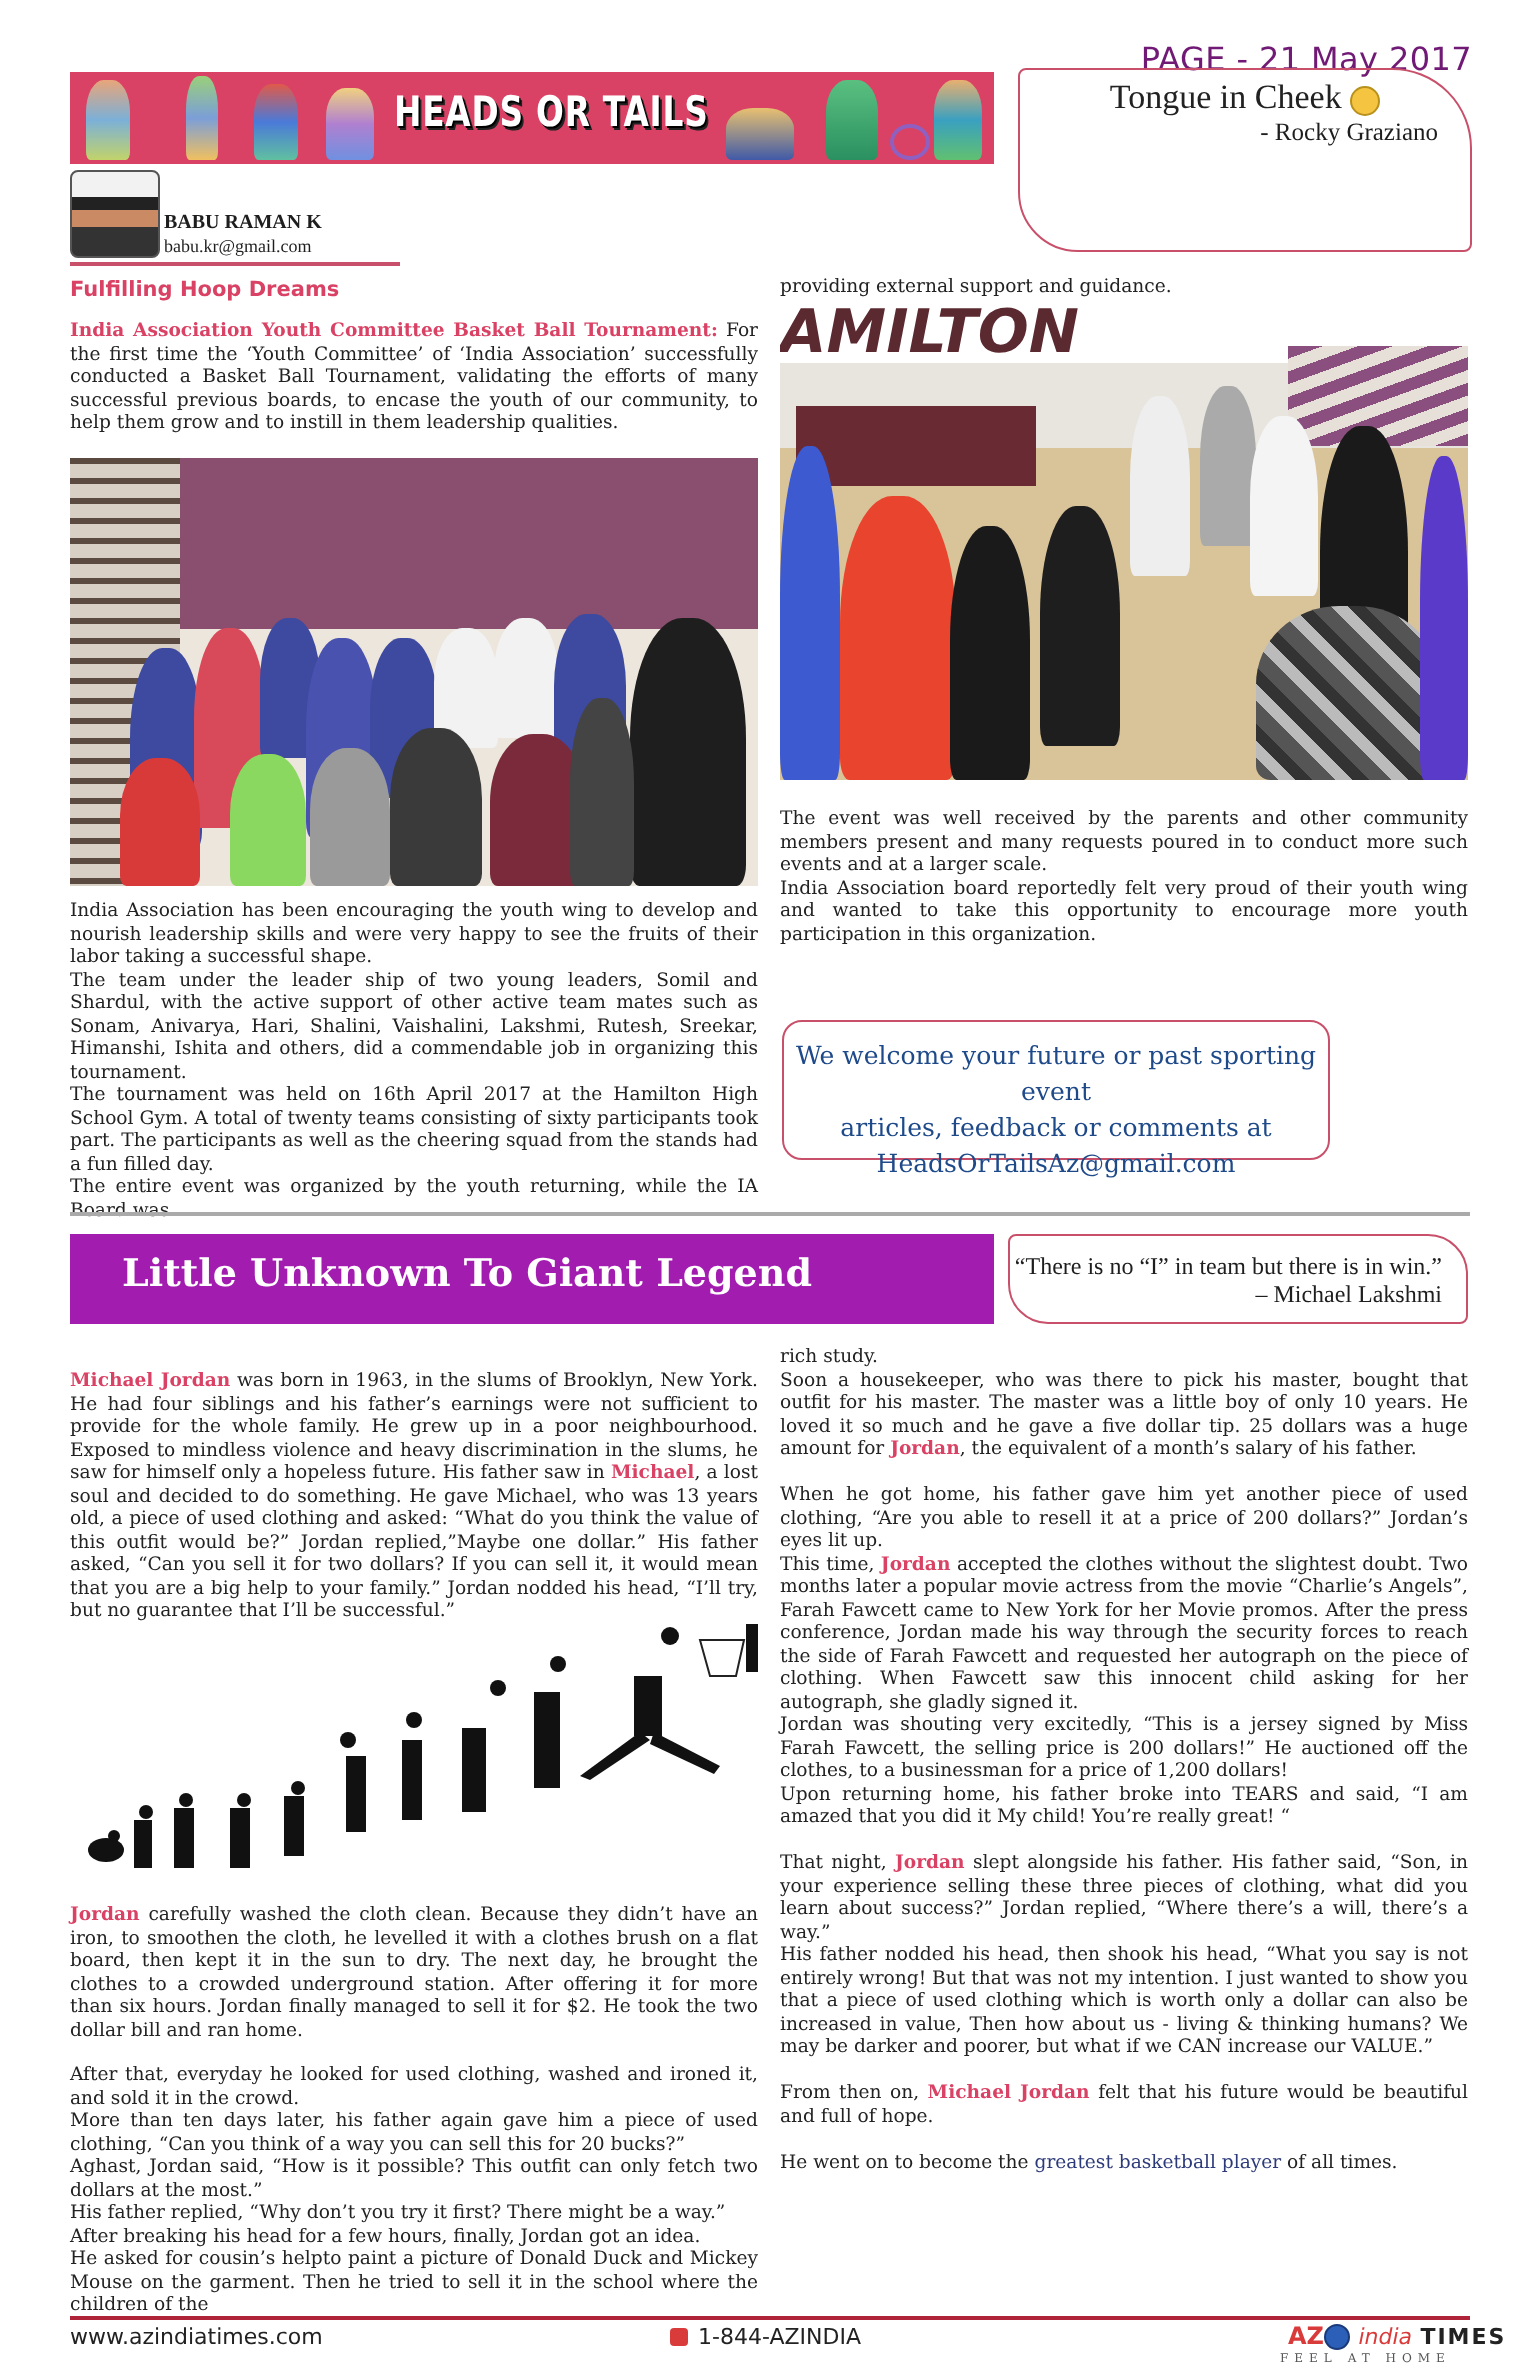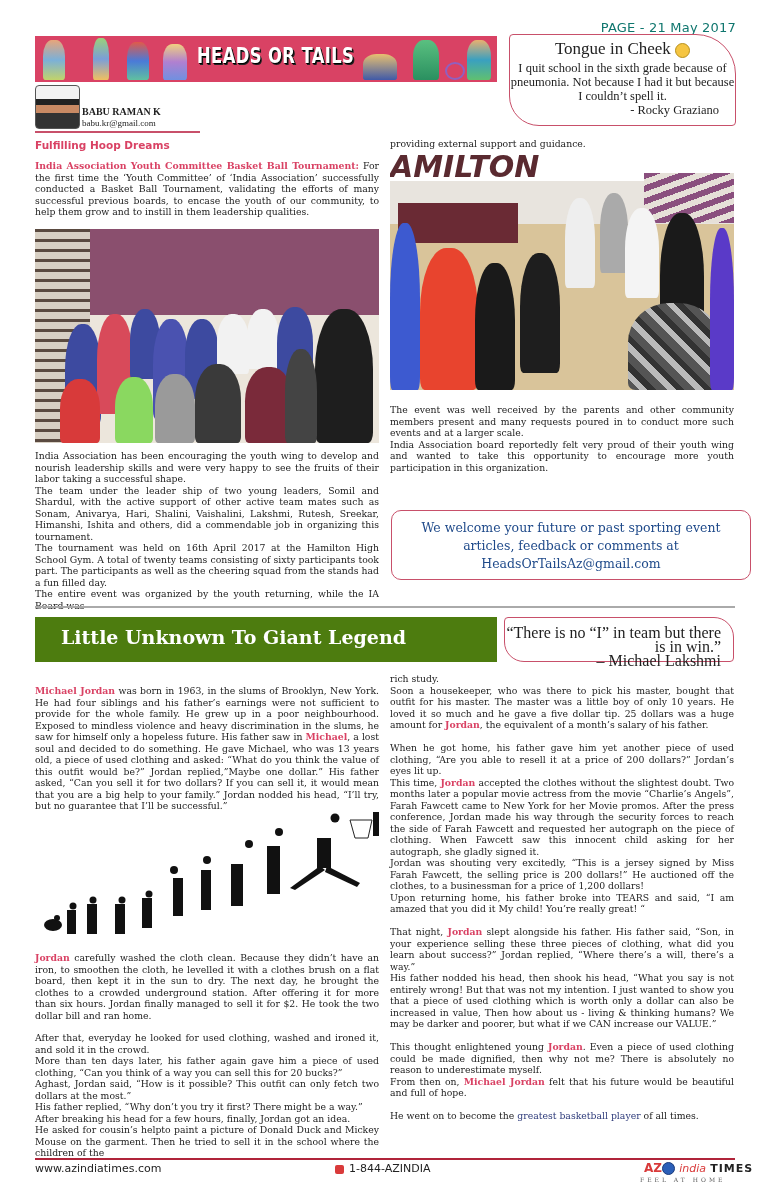--- a/index.html
+++ b/index.html
@@ -1,43 +1,43 @@
 <!DOCTYPE html>
 <html><head>
 <meta charset="utf-8">
 <style>
   html, body { margin:0; padding:0; background:#fff; }
   body { width:770px; height:1190px; position:relative; overflow:hidden; font-family:"DejaVu Serif", serif; color:#1e1e1e; }
   .abs { position:absolute; }
-  .pagedate { right:34px; top:20px; font-family:"DejaVu Sans", sans-serif; font-size:13px; color:#0f766e; letter-spacing:0.2px; }
+  .pagedate { right:34px; top:20px; font-family:"DejaVu Sans", sans-serif; font-size:16px; color:#701a75; letter-spacing:0.2px; }
   .banner { left:35px; top:36px; width:462px; height:46px; background:#d94264; overflow:hidden; }
   .banner .title { position:absolute; left:162px; top:8px; font-family:"DejaVu Sans", sans-serif; font-weight:bold; font-size:21px; color:#fff; letter-spacing:0.5px; text-shadow:1px 1px 0 #000, 2px 2px 0 #222; transform:scaleX(0.78); transform-origin:left; }
   .fig { position:absolute; bottom:2px; border-radius:40% 40% 10% 10%; }
   .tic { left:509px; top:34px; width:225px; height:90px; border:1.5px solid #c8506a; border-radius:4px 40px 4px 30px; text-align:center; font-family:"Liberation Serif", serif; }
   .tic .h { font-size:17px; margin-top:4px; color:#222; }
   .tic .emoji { display:inline-block; width:13px; height:13px; background:#f5c542; border-radius:50%; vertical-align:middle; border:1px solid #b8901c; }
   .tic .q { font-size:12.5px; line-height:14px; color:#222; margin-top:2px; }
   .tic .a { text-align:right; padding-right:16px; font-size:12.5px; }
   .author-photo { left:35px; top:85px; width:43px; height:42px; border:1px solid #555; border-radius:4px; background:linear-gradient(#f2f2f2 0 30%, #222 30% 45%, #c98a64 45% 65%, #333 65%); }
   .author-name { left:82px; top:106px; font-family:"Liberation Serif", serif; font-weight:bold; font-size:10px; }
   .author-mail { left:82px; top:118px; font-family:"Liberation Serif", serif; font-size:9px; }
   .author-rule { left:35px; top:131px; width:165px; height:1.5px; background:#c8506a; }
   .sec-head { left:35px; top:139px; font-family:"DejaVu Sans", sans-serif; font-weight:bold; font-size:10.5px; color:#d94264; }
   .col { font-size:9.3px; line-height:11.5px; text-align:justify; color:#222; }
   .pink { color:#d94264; font-weight:bold; }
   .navy { color:#2d3a7a; font-weight:normal; }
   .photo1 { left:35px; top:229px; width:344px; height:214px; background:
      linear-gradient(180deg, #8a4f6e 0 40%, #ece6dc 40% 100%); overflow:hidden; }
   .photo2 { left:390px; top:153px; width:344px; height:237px; background:linear-gradient(180deg,#fff 0 12%, #e8e4de 12% 30%, #d9c49a 30% 100%); overflow:hidden; }
   .p { position:absolute; border-radius:45% 45% 8% 8%; }
-  .welcome { left:391px; top:510px; width:360px; height:70px; border:1.5px solid #c8506a; border-radius:10px; text-align:center; font-size:12.5px; line-height:18px; color:#1f4a8a; padding-top:8px; box-sizing:border-box; }
+  .welcome { left:391px; top:510px; width:274px; height:70px; border:1.5px solid #c8506a; border-radius:10px; text-align:center; font-size:12.5px; line-height:18px; color:#1f4a8a; padding-top:8px; box-sizing:border-box; }
   .hr-grey { left:35px; top:606px; width:700px; height:2px; background:#aaa; }
-  .legend-bar { left:35px; top:617px; width:462px; height:45px; background:#4d7c0f; }
+  .legend-bar { left:35px; top:617px; width:462px; height:45px; background:#a21caf; }
   .legend-bar span { position:absolute; left:26px; top:9px; font-family:"DejaVu Serif", serif; font-size:19px; color:#fff; font-weight:bold; }
-  .quote2 { left:504px; top:617px; width:230px; height:45px; border:1.5px solid #c8506a; border-radius:4px 20px 4px 20px; font-family:"Liberation Serif", serif; font-size:16px; text-align:right; padding:8px 12px 0 0; box-sizing:border-box; line-height:14px; }
+  .quote2 { left:504px; top:617px; width:230px; height:45px; border:1.5px solid #c8506a; border-radius:4px 20px 4px 20px; font-family:"Liberation Serif", serif; font-size:12px; text-align:right; padding:8px 12px 0 0; box-sizing:border-box; line-height:14px; }
   .evo { left:35px; top:808px; width:345px; height:135px; }
   .foot-rule { left:35px; top:1158px; width:700px; height:1.5px; background:#b0243a; }
   .foot-url { left:35px; top:1162px; font-family:"DejaVu Sans", sans-serif; font-size:11px; color:#222; }
   .foot-phone { left:335px; top:1162px; font-family:"DejaVu Sans", sans-serif; font-size:11px; color:#222; }
   .phone-icon { display:inline-block; width:9px; height:9px; background:#d93a3a; border-radius:2px; margin-right:5px; vertical-align:middle; }
   .foot-logo { left:620px; top:1161px; font-family:"DejaVu Sans", sans-serif; font-weight:bold; font-size:12px;margin-left:24px; }
   .foot-logo .az { color:#d93a3a; }
   .foot-logo .globe { display:inline-block; width:11px; height:11px; border-radius:50%; background:#2b5fb8; border:1px solid #1a3a7a; vertical-align:middle; }
   .foot-logo .india { color:#d93a3a; font-weight:normal; font-style:italic; font-size:11px; }
   .foot-logo .times { color:#222; letter-spacing:1px; font-size:11px; }
@@ -55,21 +55,20 @@
   <div class="fig" style="left:128px;width:24px;height:36px;background:linear-gradient(#f0d080,#b080d0,#7090e0);"></div>
   <div class="title">HEADS OR TAILS</div>
   <div class="fig" style="left:328px;width:34px;height:26px;background:linear-gradient(#e8c070,#405aa8);"></div>
   <div class="fig" style="left:378px;width:26px;height:40px;background:linear-gradient(#5ac080,#2a9060);"></div>
   <div class="fig" style="left:410px;width:16px;height:14px;border-radius:50%;border:2px solid #9060c0;background:transparent;"></div>
   <div class="fig" style="left:432px;width:24px;height:40px;background:linear-gradient(#e8b070,#3aa0c0,#60c070);"></div>
 </div>
 
 <div class="abs tic">
   <div class="h"><span>Tongue in Cheek</span> <span class="emoji"></span></div>
-  <div class="q">I quit school in the sixth grade because of pneumonia. Not because I had it but because I couldn’t spell it.</div>
   <div class="a">- Rocky Graziano</div>
 </div>
 
 <div class="abs author-photo"></div>
 <div class="abs author-name">BABU RAMAN K</div>
 <div class="abs author-mail">babu.kr@gmail.com</div>
 <div class="abs author-rule"></div>
 
 <div class="abs sec-head">Fulfilling Hoop Dreams</div>
 
@@ -215,21 +214,20 @@
   <div><span>Soon a housekeeper, who was there to pick his master, bought that outfit for his master. The master was a little boy of only 10 years. He loved it so much and he gave a five dollar tip. 25 dollars was a huge amount for </span><span class="pink">Jordan</span><span>, the equivalent of a month’s salary of his father.</span></div>
   <div style="height:11.5px"></div>
   <div>When he got home, his father gave him yet another piece of used clothing, “Are you able to resell it at a price of 200 dollars?” Jordan’s eyes lit up.</div>
   <div><span>This time, </span><span class="pink">Jordan</span><span> accepted the clothes without the slightest doubt. Two months later a popular movie actress from the movie “Charlie’s Angels”, Farah Fawcett came to New York for her Movie promos. After the press conference, Jordan made his way through the security forces to reach the side of Farah Fawcett and requested her autograph on the piece of clothing. When Fawcett saw this innocent child asking for her autograph, she gladly signed it.</span></div>
   <div>Jordan was shouting very excitedly, “This is a jersey signed by Miss Farah Fawcett, the selling price is 200 dollars!” He auctioned off the clothes, to a businessman for a price of 1,200 dollars!</div>
   <div>Upon returning home, his father broke into TEARS and said, “I am amazed that you did it My child! You’re really great! “</div>
   <div style="height:11.5px"></div>
   <div><span>That night, </span><span class="pink">Jordan</span><span> slept alongside his father. His father said, “Son, in your experience selling these three pieces of clothing, what did you learn about success?” Jordan replied, “Where there’s a will, there’s a way.”</span></div>
   <div>His father nodded his head, then shook his head, “What you say is not entirely wrong! But that was not my intention. I just wanted to show you that a piece of used clothing which is worth only a dollar can also be increased in value, Then how about us - living &amp; thinking humans? We may be darker and poorer, but what if we CAN increase our VALUE.”</div>
   <div style="height:11.5px"></div>
-  <div><span>This thought enlightened young </span><span class="pink">Jordan</span><span>. Even a piece of used clothing could be made dignified, then why not me? There is absolutely no reason to underestimate myself.</span></div>
   <div><span>From then on, </span><span class="pink">Michael Jordan</span><span> felt that his future would be beautiful and full of hope.</span></div>
   <div style="height:11.5px"></div>
   <div><span>He went on to become the </span><span class="navy">greatest basketball player</span><span> of all times.</span></div>
 </div>
 
 <div class="abs foot-rule"></div>
 <div class="abs foot-url">www.azindiatimes.com</div>
 <div class="abs foot-phone"><span class="phone-icon"></span><span>1-844-AZINDIA</span></div>
 <div class="abs foot-logo">
   <span class="az">AZ</span><span class="globe"></span> <span class="india">india</span> <span class="times">TIMES</span>

